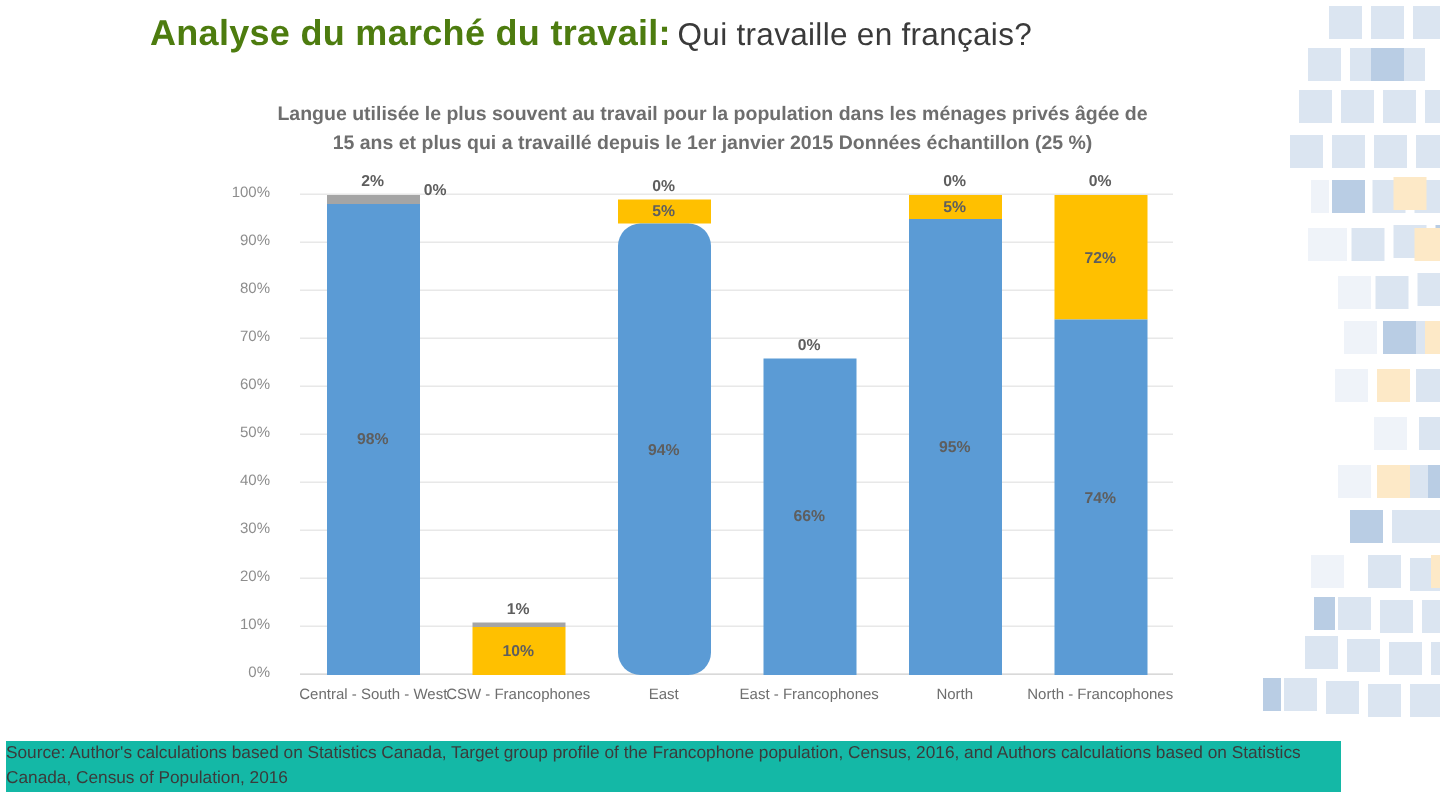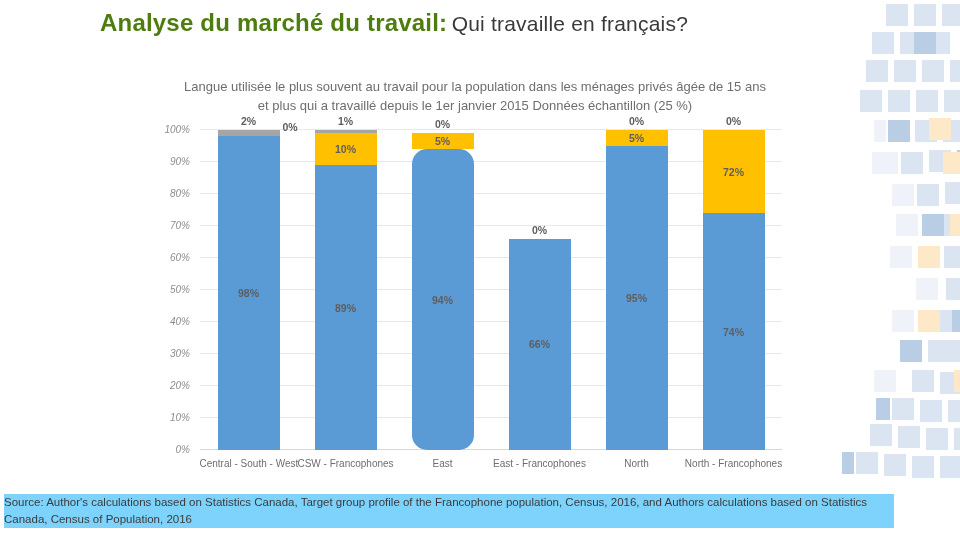--- a/index.html
+++ b/index.html
@@ -53,52 +53,52 @@
     left: 140px;
     top: 58px;
     width: 660px;
     height: 452px;
     background: #ffffff;
     z-index: 4;
   }
   #chart-title {
     position: absolute;
     left: 40px;
-    top: 20px;
+    top: 9px;
     width: 590px;
     text-align: center;
     font-size: 13px;
     color: #6e6e6e;
     line-height: 1.45;
+    font-weight: bold;
   }
 
   
   #plot {
     position: absolute;
     left: 60px;
     top: 72px;
     right: 18px;
     height: 320px;
   }
   .gridline {
     position: absolute;
     left: 0;
     right: 0;
     height: 1px;
     background: #e8e8e8;
   }
   .ytick {
     position: absolute;
     right: 100%;
-    margin-right: 10px;
+    margin-right: 20px;
     transform: translateY(-50%);
     font-size: 10px;
     color: #8d8d8d;
     white-space: nowrap;
-    font-style: italic;
   }
   #axis-line {
     position: absolute;
     left: 0;
     right: 0;
     bottom: 0;
     height: 1px;
     background: #d9d9d9;
   }
 
@@ -193,21 +193,21 @@
   
   #source {
     position: absolute;
     left: 4px;
     bottom: 12px;
     width: 890px;
     font-size: 11.5px;
     color: #3b3b3b;
     line-height: 1.5;
     z-index: 6;
-    background: #7dd3fc;
+    background: #14b8a6;
   }
 </style>
 </head>
 <body>
 
 <svg id="decor" viewBox="0 0 300 540" xmlns="http://www.w3.org/2000/svg">
   <g fill="#dbe5f1">
     <rect x="226" y="4" width="22" height="22"></rect>
     <rect x="254" y="4" width="22" height="22"></rect>
     <rect x="282" y="4" width="22" height="22"></rect>
@@ -343,23 +343,20 @@
           <div class="cat-label">Central - South - West</div>
         </div>
         <div class="bar-group">
           <div class="stack">
             <div class="seg" style="background: rgb(165, 165, 165); height: 1%;">
               <span class="seg-label above">1%</span>
             </div>
             <div class="seg" style="background: rgb(255, 192, 0); height: 10%;">
               <span class="seg-label">10%</span>
             </div>
-            <div class="seg" style="background: rgb(91, 155, 213); height: 89%;">
-              <span class="seg-label">89%</span>
-            </div>
           </div>
           <div class="cat-label">CSW - Francophones</div>
         </div>
         <div class="bar-group">
           <div class="stack">
             <div class="seg" style="background: rgb(165, 165, 165); height: 0%;">
               <span class="seg-label above">0%</span>
             </div>
             <div class="seg" style="background: rgb(255, 192, 0); height: 5%;">
               <span class="seg-label">5%</span>

